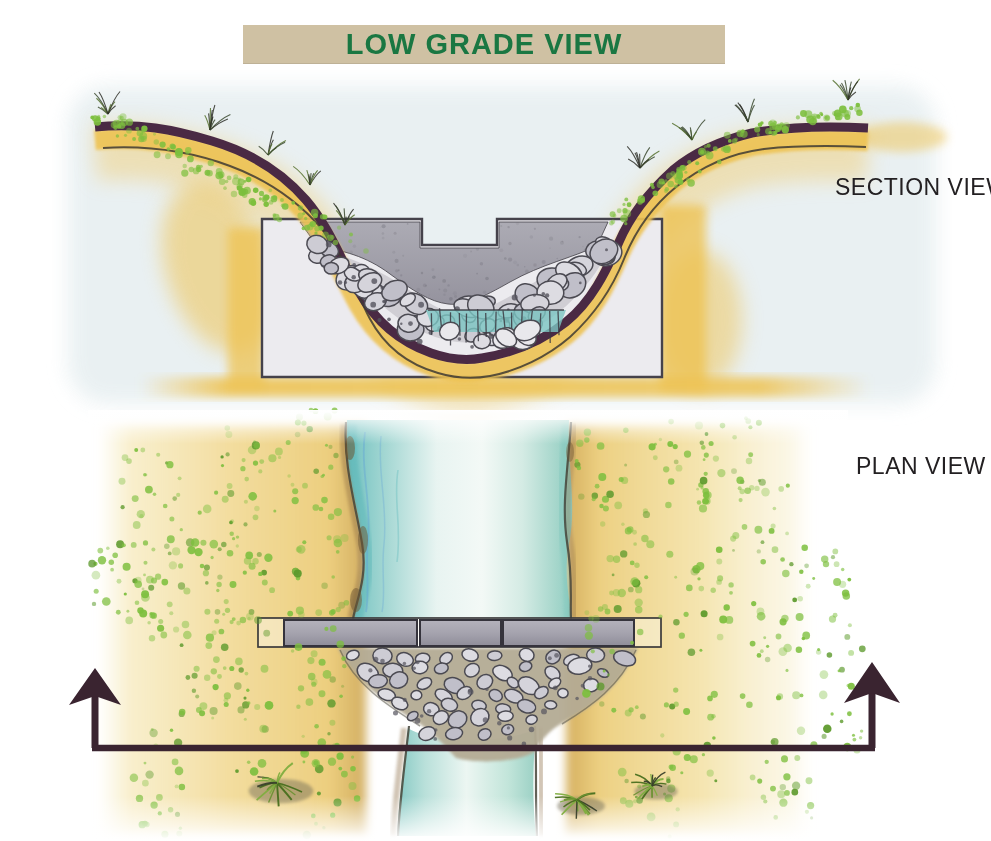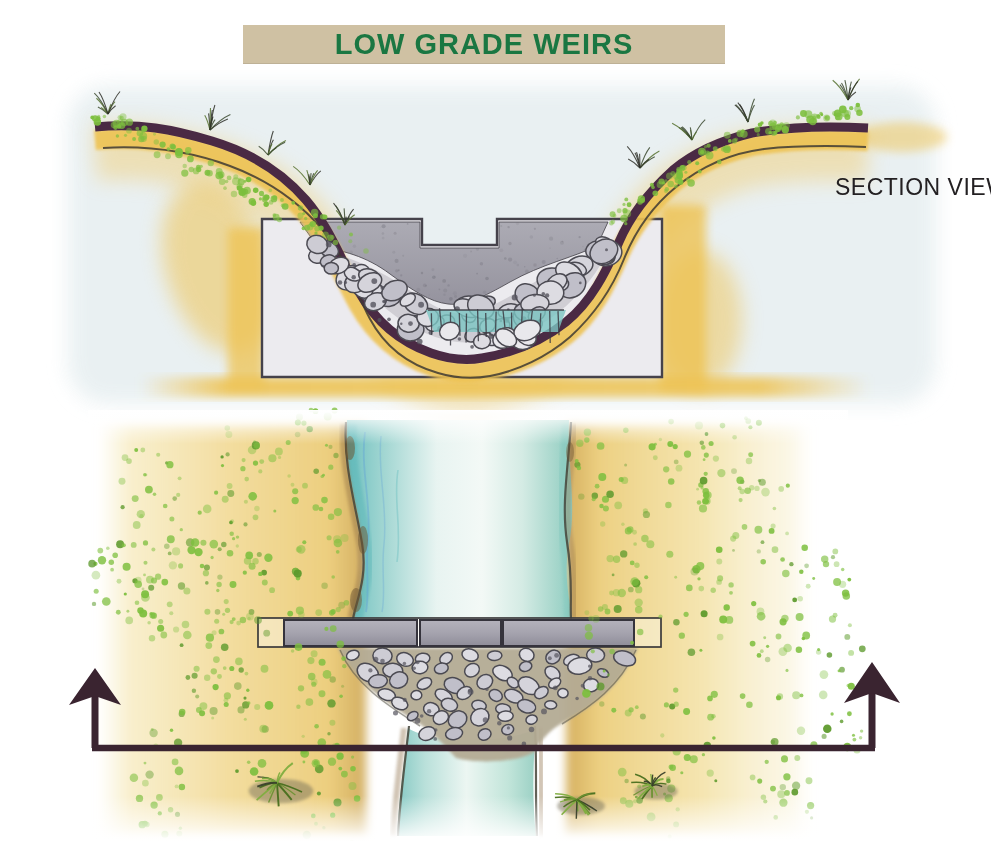--- a/index.html
+++ b/index.html
@@ -1538,16 +1538,17 @@
         <path class="cut" d="M92,748 L875,748" stroke-width="6.5" fill="none"></path>
         <path class="cut" d="M95,748 L95,693" stroke-width="7" fill="none"></path>
         <path class="cut" d="M872,748 L872,690" stroke-width="7" fill="none"></path>
         <path class="cutfill" d="M95,668 L121,705 L95,696 L69,705 Z"></path>
         <path class="cutfill" d="M872,662 L900,703 L872,693 L844,703 Z"></path>
       </g>
     </g>
   </svg>
 
   <div class="banner">
-    <span>LOW GRADE WEIRS</span>
+    <span>LOW GRADE VIEW</span>
   </div>
   <div class="viewlabel lbl-section">SECTION VIEW</div>
+  <div class="viewlabel lbl-plan">PLAN VIEW</div>
 </div>
 
 </body></html>

